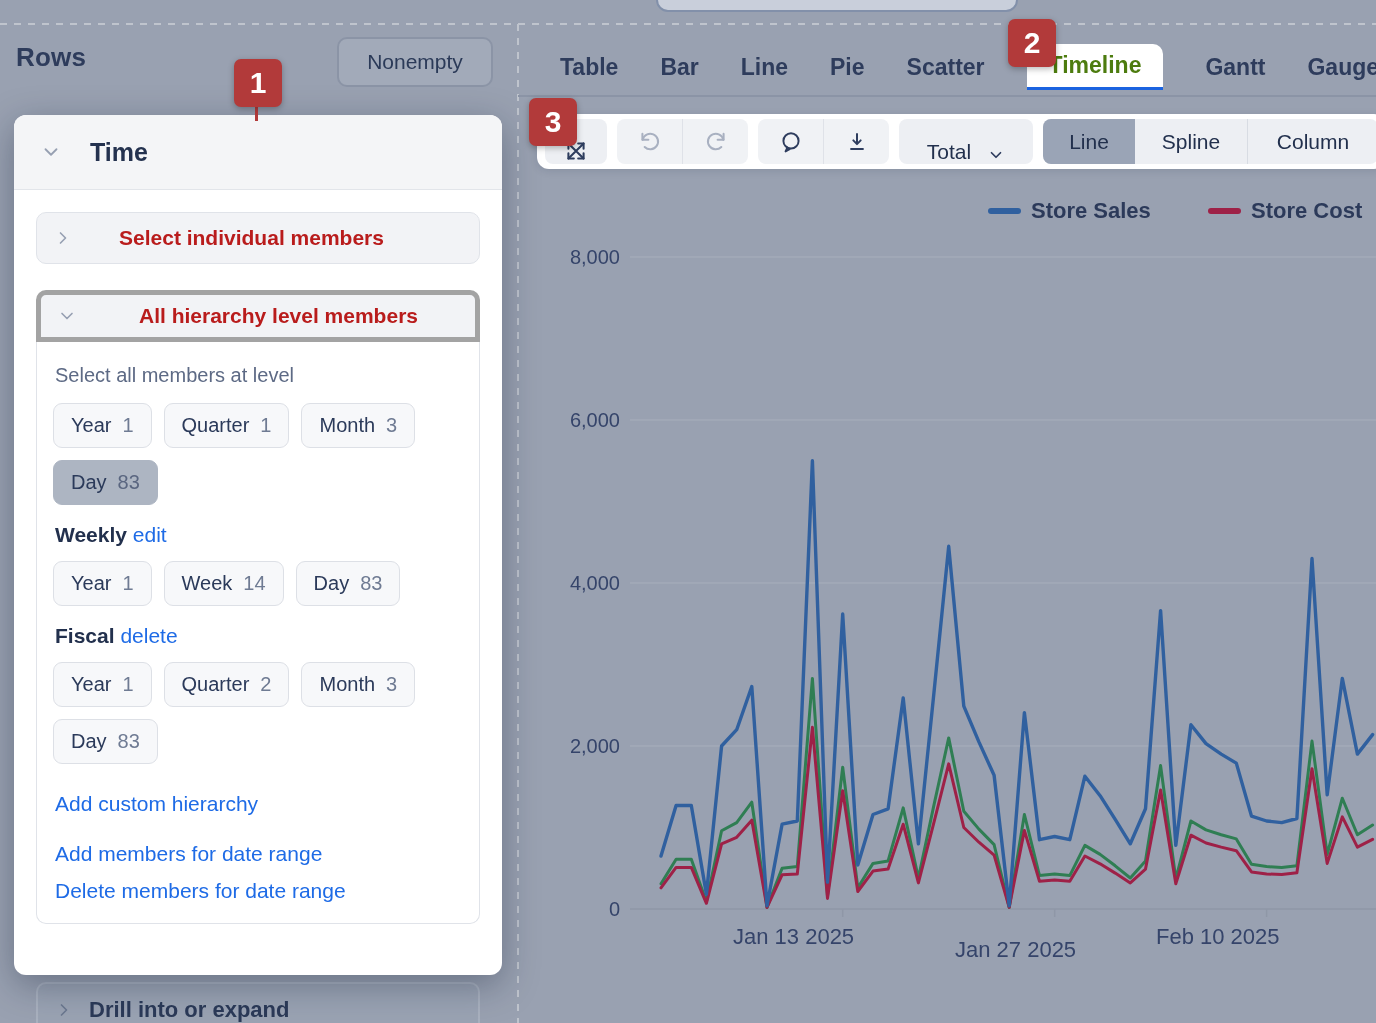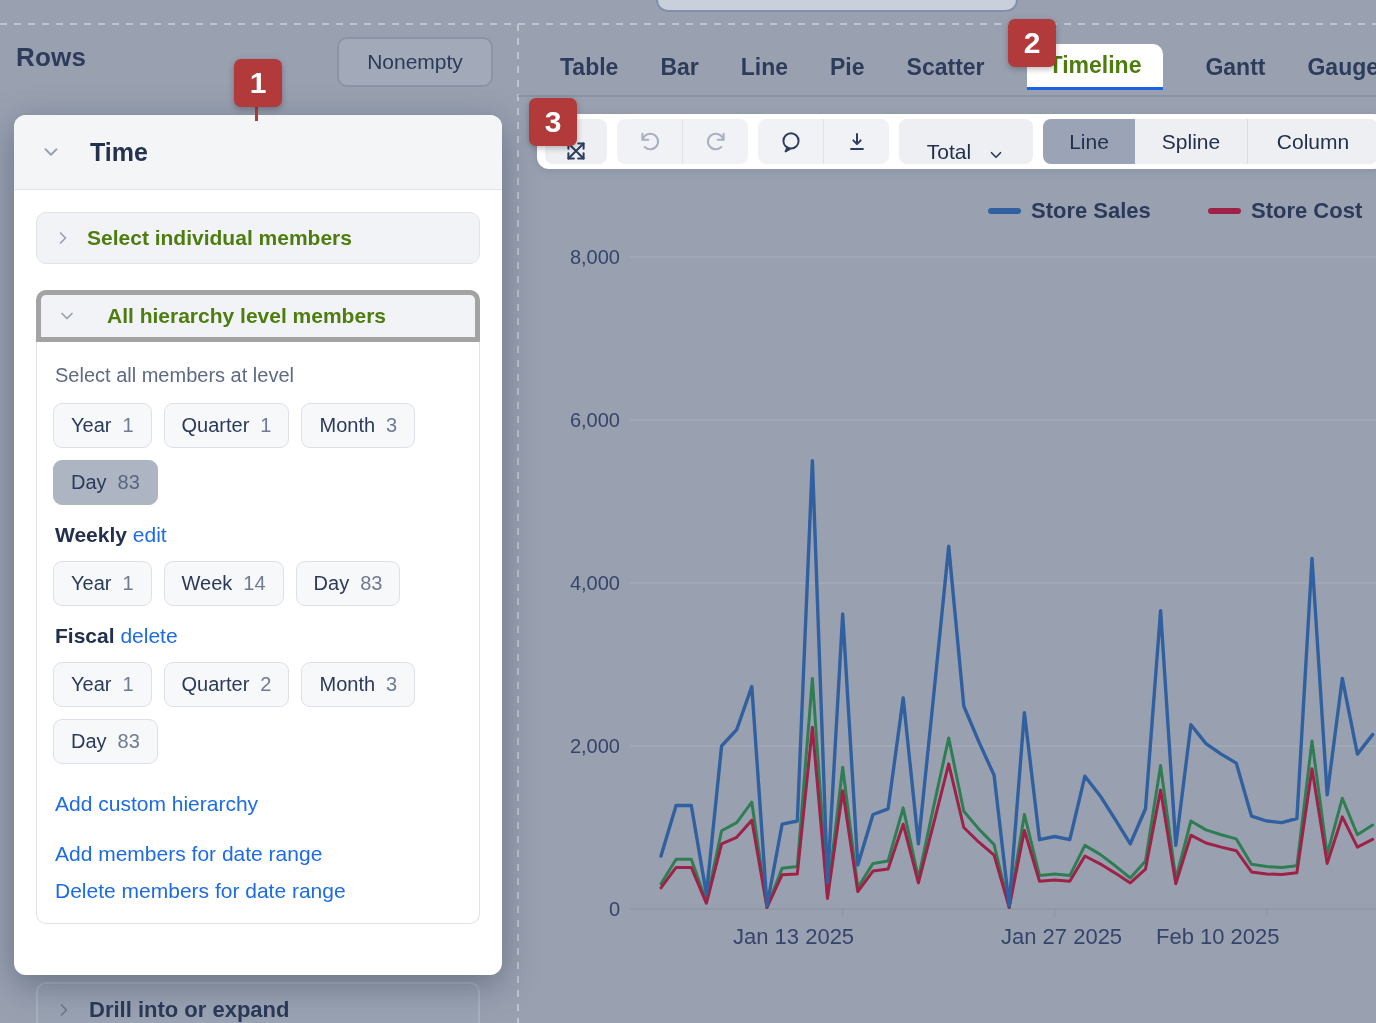--- a/index.html
+++ b/index.html
@@ -23,21 +23,21 @@
 
   
   .panel{left:14px;top:115px;width:488px;height:860px;background:#fff;border-radius:12px;
     box-shadow:0 10px 36px rgba(15,25,50,.35);z-index:20;overflow:hidden;}
   .panel-head{height:74px;background:#f4f5f7;border-bottom:1px solid #e2e5ea;
     display:flex;align-items:center;gap:28px;padding-left:26px;}
   .panel-title{font-size:25px;font-weight:650;color:#24324f;}
   .panel-body{padding:22px 22px 0 22px;}
   .collapse-bar{height:52px;background:#f2f3f6;border:1px solid #e0e3e9;border-radius:10px;
     display:flex;align-items:center;gap:14px;padding:0 16px;box-sizing:border-box;cursor:pointer;}
-  .collapse-label{font-size:21px;font-weight:600;color:#4d7c0f;}
+  .collapse-label{font-size:21px;font-weight:600;color:#b91c1c;margin-left:32px;}
   .card{margin-top:26px;}
   .card-head{height:52px;background:#f2f3f6;border:5px solid #a3a3a3;border-radius:10px 10px 0 0;
     display:flex;align-items:center;gap:30px;padding:0 16px;box-sizing:border-box;cursor:pointer;}
   .card-body{border:1px solid #e0e3e9;border-top:none;border-radius:0 0 10px 10px;padding:16px 16px 20px 16px;}
   .hint{font-size:20px;color:#5d6a85;margin:6px 0 16px 2px;}
   .chips{display:flex;flex-wrap:wrap;gap:12px 12px;margin-bottom:12px;}
   .chip{display:inline-flex;align-items:baseline;gap:11px;padding:10px 17px;background:#f7f8fa;
     border:1px solid #dde0e6;border-radius:9px;cursor:pointer;}
   .chip .cl{font-size:20px;color:#2b3a5a;}
   .chip .cc{font-size:20px;color:#6f7b93;}
@@ -123,21 +123,21 @@
       <polyline points="661.0,856.0 676.1,805.5 691.3,805.5 706.4,894.3 721.6,746.0 736.7,729.7 751.8,686.5 767.0,905.7 782.1,824.2 797.3,821.0 812.4,460.8 827.5,882.1 842.7,614.0 857.8,865.0 873.0,814.5 888.1,808.8 903.2,697.9 918.4,843.8 933.5,697.1 948.7,546.3 963.8,706.1 978.9,741.9 994.1,775.3 1009.2,905.7 1024.4,712.6 1039.5,839.7 1054.6,836.5 1069.8,839.7 1084.9,776.2 1100.1,795.7 1115.2,819.4 1130.3,843.8 1145.5,808.8 1160.6,610.7 1175.8,845.4 1190.9,724.8 1206.0,743.6 1221.2,754.1 1236.3,763.1 1251.5,816.1 1266.6,821.0 1281.7,822.6 1296.9,818.5 1312.0,558.5 1327.2,794.9 1342.3,678.4 1357.4,754.1 1372.6,734.6" fill="none" stroke="#30609f" stroke-width="3.4" stroke-linejoin="round" stroke-linecap="round"></polyline>
     </svg>
 
   <div class="ylab" style="top:246px;">8,000</div>
   <div class="ylab" style="top:409px;">6,000</div>
   <div class="ylab" style="top:572px;">4,000</div>
   <div class="ylab" style="top:735px;">2,000</div>
   <div class="ylab" style="top:898px;">0</div>
 
   <div class="xlab" style="left:733px;">Jan 13 2025</div>
-  <div class="xlab" style="left:1001px;">Jan 27 2025</div>
+  <div class="xlab" style="left:955px;margin-top:13px;">Jan 27 2025</div>
   <div class="xlab" style="left:1156px;">Feb 10 2025</div>
 
   <div class="legend-item" style="left:988px;">
     <span class="legend-dash" style="background: rgb(48, 96, 159);"></span>
     <span class="legend-label">Store Sales</span>
   </div>
   <div class="legend-item" style="left:1208px;">
     <span class="legend-dash" style="background: rgb(158, 33, 71);"></span>
     <span class="legend-label">Store Cost</span>
   </div>

